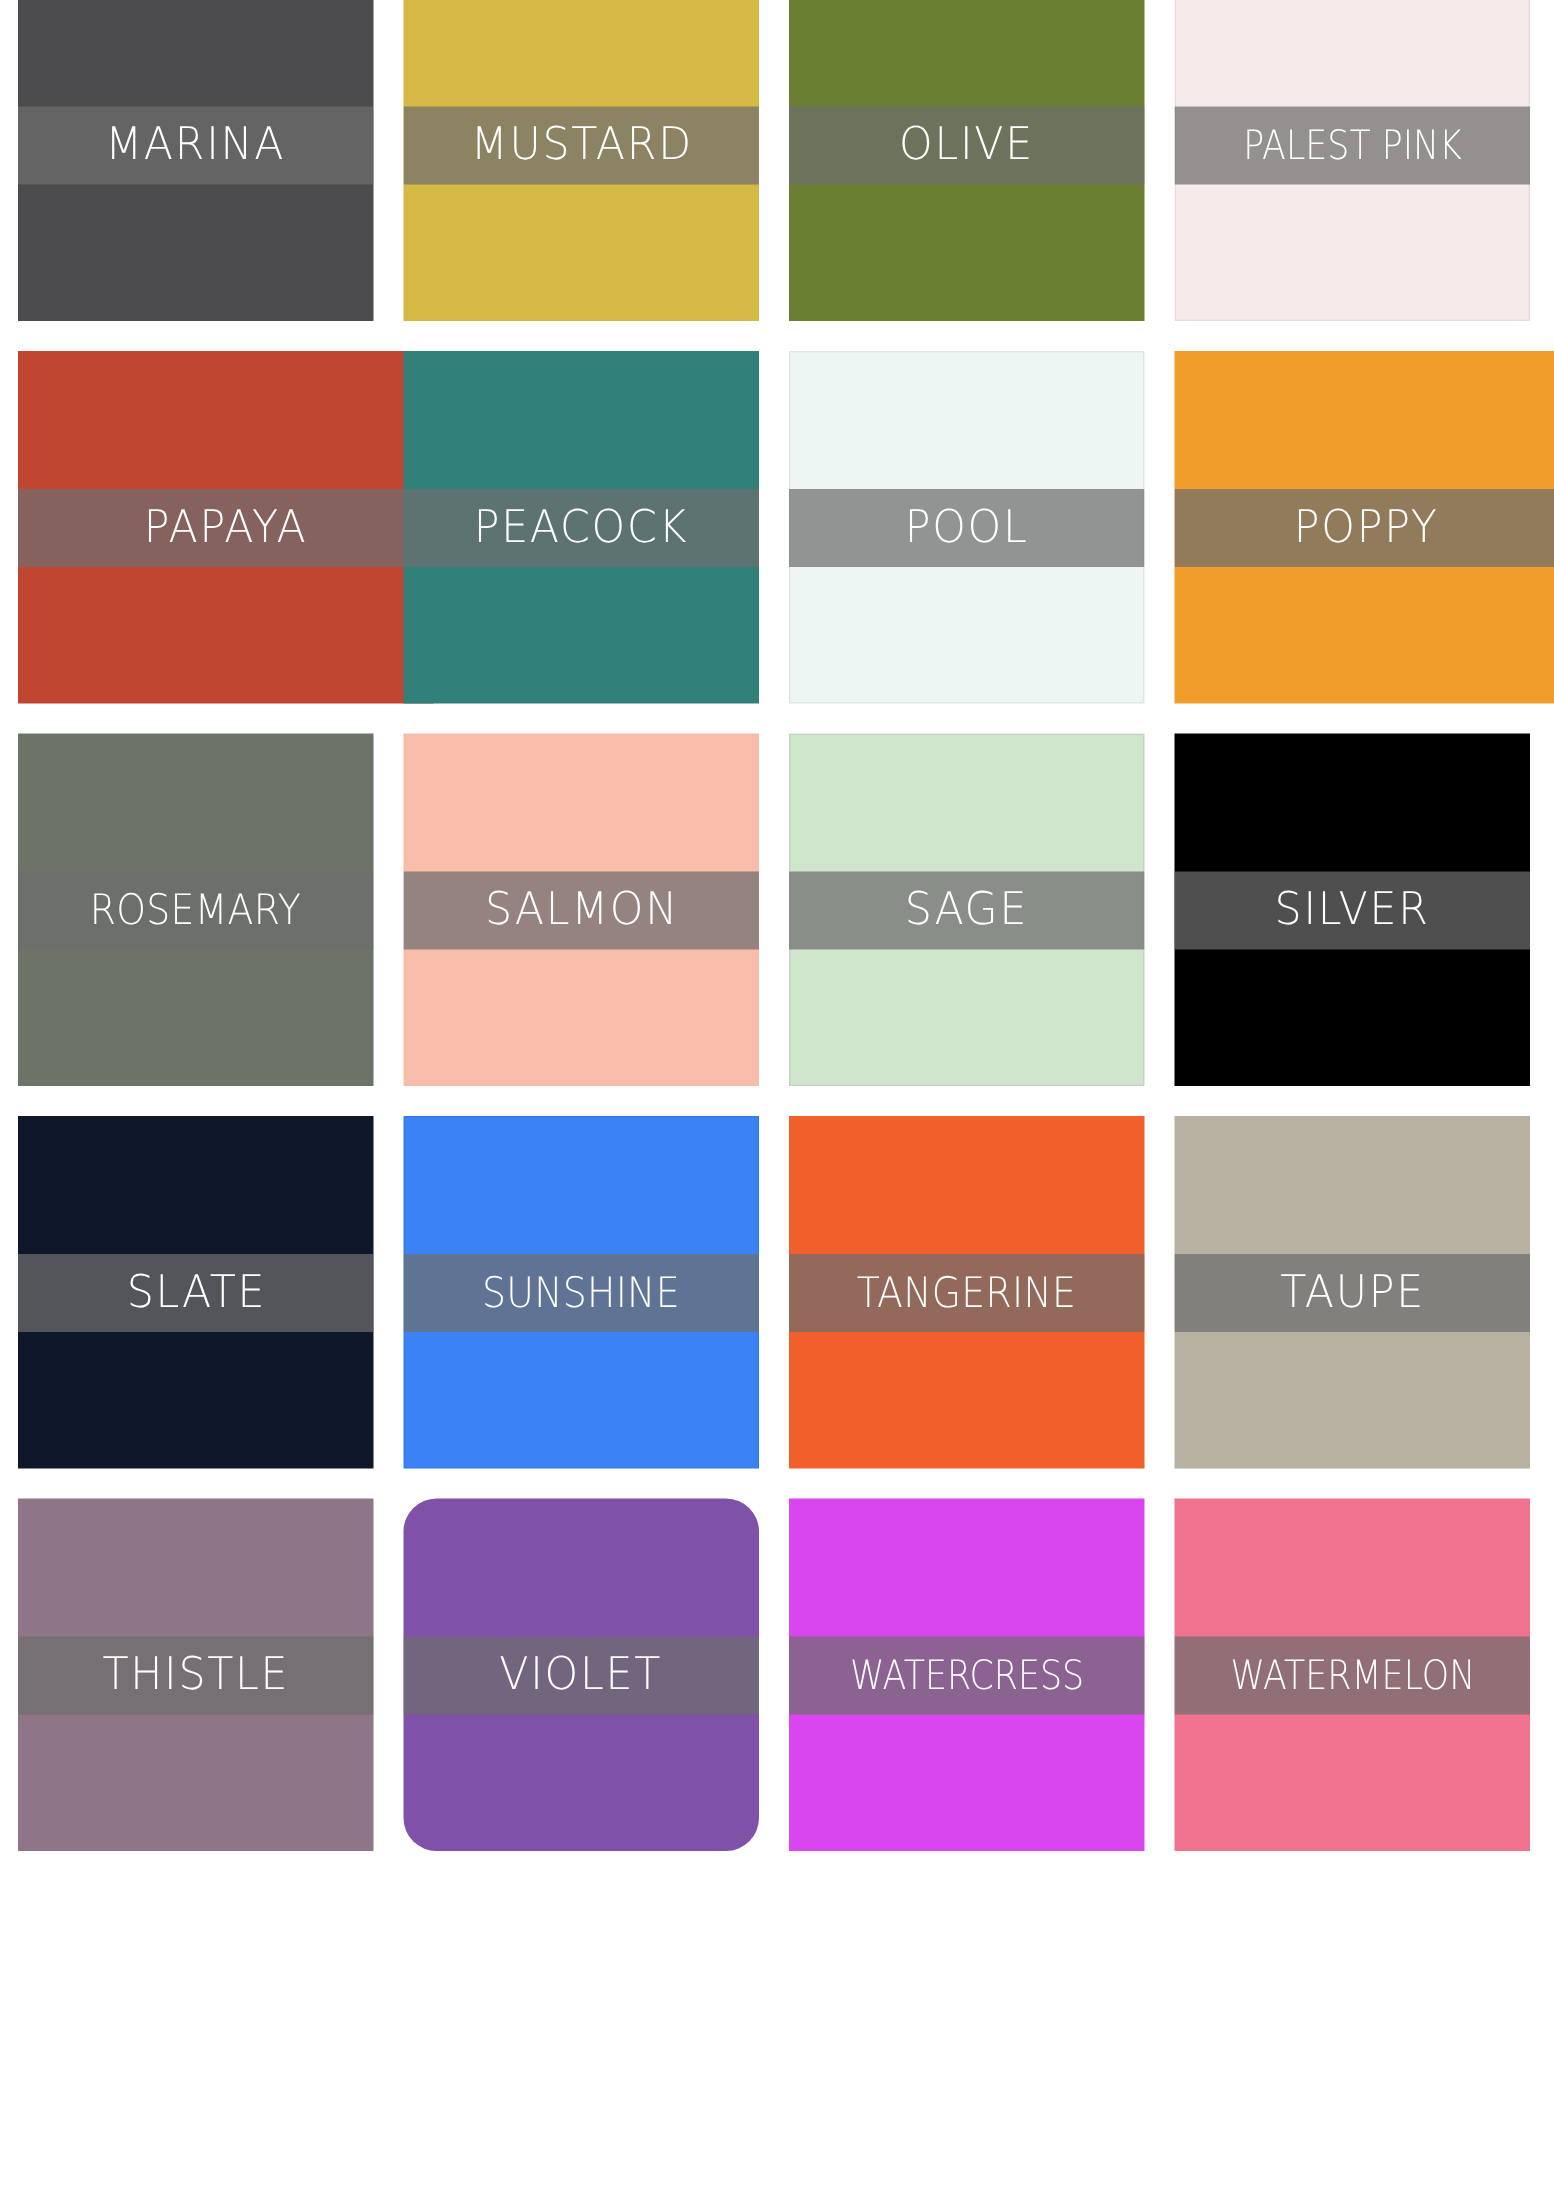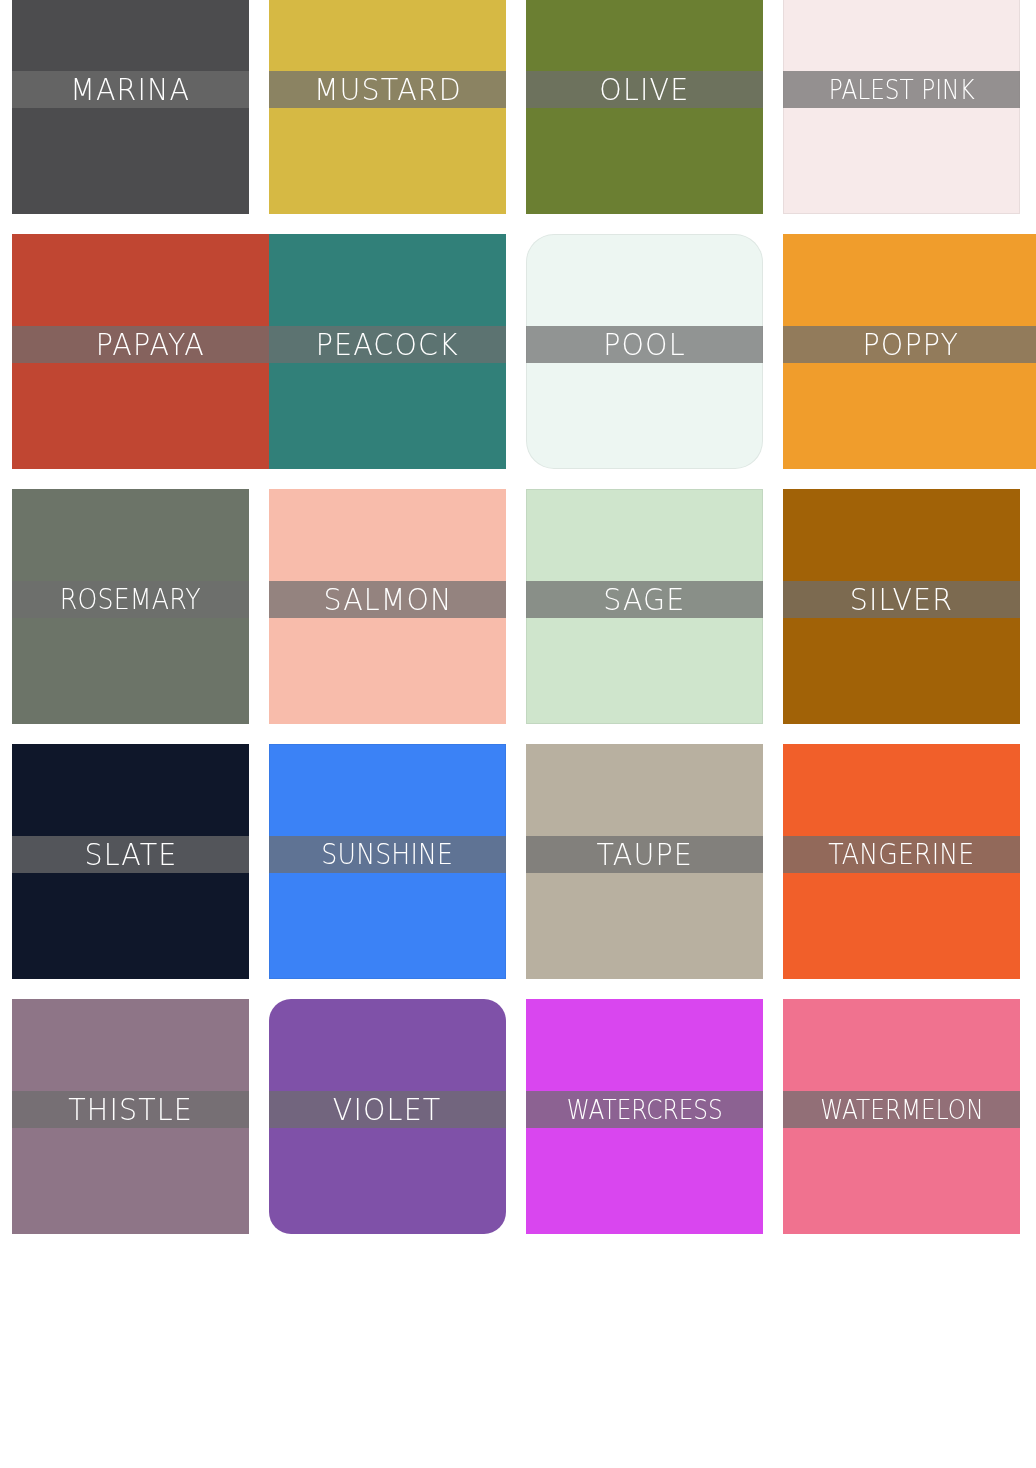--- a/index.html
+++ b/index.html
@@ -40,21 +40,21 @@
   
   .swatch.pale {
     box-shadow: inset 0 0 0 1px rgba(0, 0, 0, 0.06);
   }
 
   .swatch-label-band {
     position: absolute;
     left: 0;
     right: 0;
     top: 92px;
-    height: 37px;
+    height: 52px;
     background: rgba(109, 109, 109, 0.72);
     display: flex;
     align-items: center;
     justify-content: center;
     box-sizing: border-box;
   }
 
   .swatch-label {
     color: #ffffff;
     font-family: "DejaVu Sans", "Liberation Sans", sans-serif;
@@ -107,21 +107,21 @@
     <div class="swatch" style="background: rgb(192, 70, 50); padding-left: 40px;">
       <div class="swatch-label-band">
         <span class="swatch-label">PAPAYA</span>
       </div>
     </div>
     <div class="swatch" style="background: rgb(49, 128, 121);">
       <div class="swatch-label-band">
         <span class="swatch-label">PEACOCK</span>
       </div>
     </div>
-    <div class="swatch pale" style="background: rgb(237, 246, 242); border-radius: 28px;">
+    <div class="swatch pale" style="background: rgb(237, 246, 242);">
       <div class="swatch-label-band">
         <span class="swatch-label">POOL</span>
       </div>
     </div>
     <div class="swatch" style="background: rgb(240, 157, 44); padding-left: 19px;">
       <div class="swatch-label-band">
         <span class="swatch-label">POPPY</span>
       </div>
     </div>
     <div class="swatch" style="background: rgb(108, 116, 104);">
@@ -132,43 +132,43 @@
     <div class="swatch" style="background: rgb(248, 188, 171);">
       <div class="swatch-label-band">
         <span class="swatch-label">SALMON</span>
       </div>
     </div>
     <div class="swatch pale" style="background: rgb(207, 229, 204);">
       <div class="swatch-label-band">
         <span class="swatch-label">SAGE</span>
       </div>
     </div>
-    <div class="swatch" style="background: #a16207;">
+    <div class="swatch" style="background: #000000;">
       <div class="swatch-label-band">
         <span class="swatch-label">SILVER</span>
       </div>
     </div>
     <div class="swatch" style="background: #0f172a;">
       <div class="swatch-label-band">
         <span class="swatch-label">SLATE</span>
       </div>
     </div>
     <div class="swatch pale" style="background: #3b82f6;">
       <div class="swatch-label-band">
         <span class="swatch-label long">SUNSHINE</span>
       </div>
     </div>
+    <div class="swatch" style="background: rgb(241, 95, 42);">
+      <div class="swatch-label-band">
+        <span class="swatch-label long">TANGERINE</span>
+      </div>
+    </div>
     <div class="swatch" style="background: rgb(184, 176, 160);">
       <div class="swatch-label-band">
         <span class="swatch-label">TAUPE</span>
-      </div>
-    </div>
-    <div class="swatch" style="background: rgb(241, 95, 42);">
-      <div class="swatch-label-band">
-        <span class="swatch-label long">TANGERINE</span>
       </div>
     </div>
     <div class="swatch" style="background: rgb(142, 117, 135);">
       <div class="swatch-label-band">
         <span class="swatch-label">THISTLE</span>
       </div>
     </div>
     <div class="swatch" style="background: rgb(127, 81, 168); border-radius: 22px;">
       <div class="swatch-label-band">
         <span class="swatch-label">VIOLET</span>

